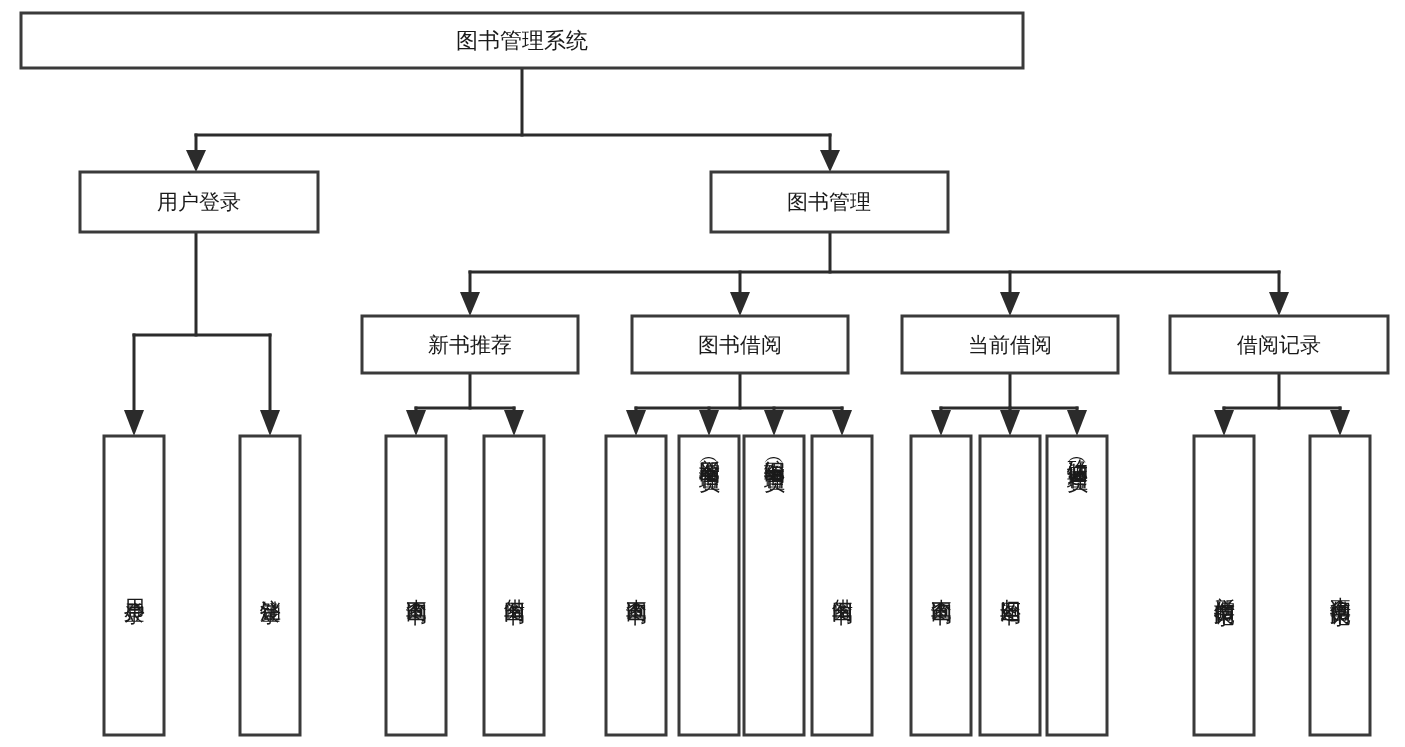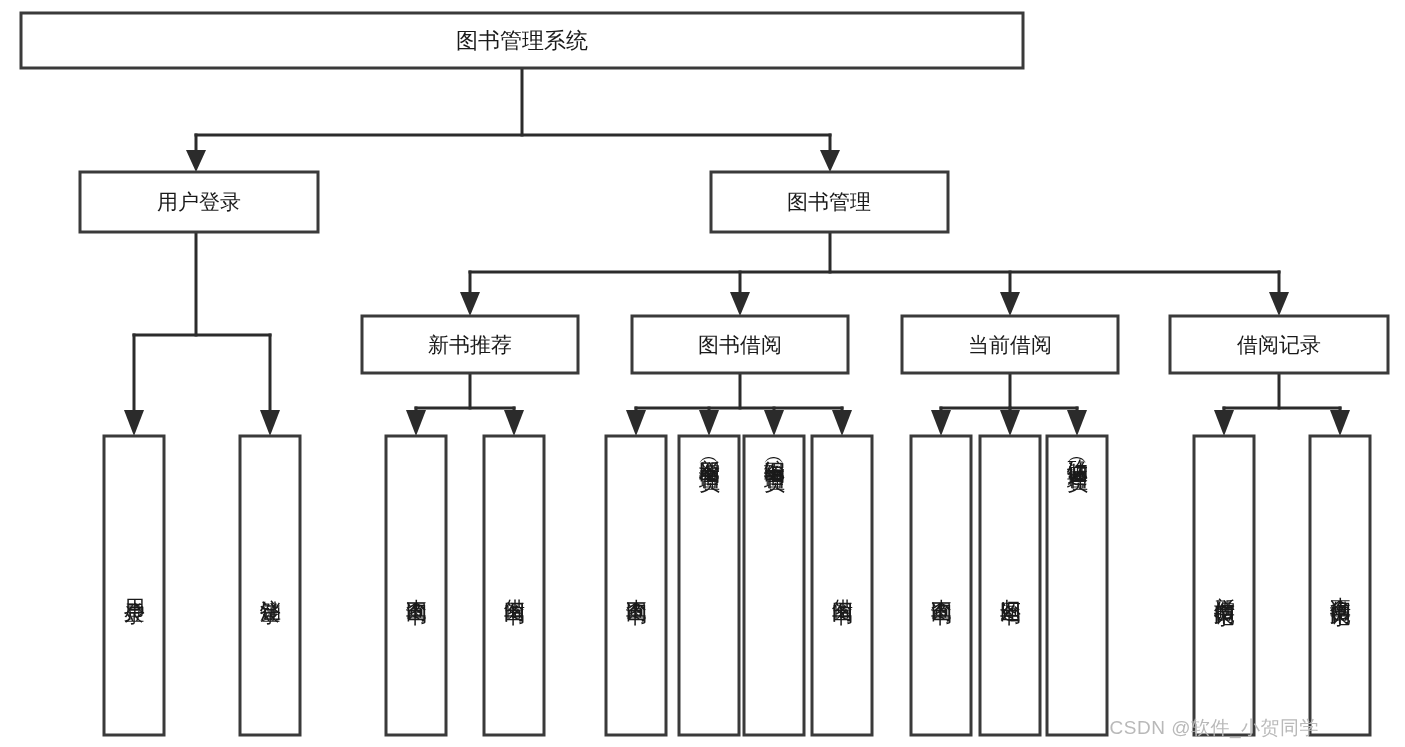--- a/index.html
+++ b/index.html
@@ -250,14 +250,13 @@
   </div>
 
   <div class="vert-label-wrap" style="left:1194px; top:436px; width:60px; height:299px;">
     <span class="vert-label">新增借阅记录</span>
   </div>
 
   <div class="vert-label-wrap" style="left:1310px; top:436px; width:60px; height:299px;">
     <span class="vert-label">查询借阅记录</span>
   </div>
 
-  <div class="watermark">CSDN @软件_小贺同学</div>
 </div>
 
 </body></html>

